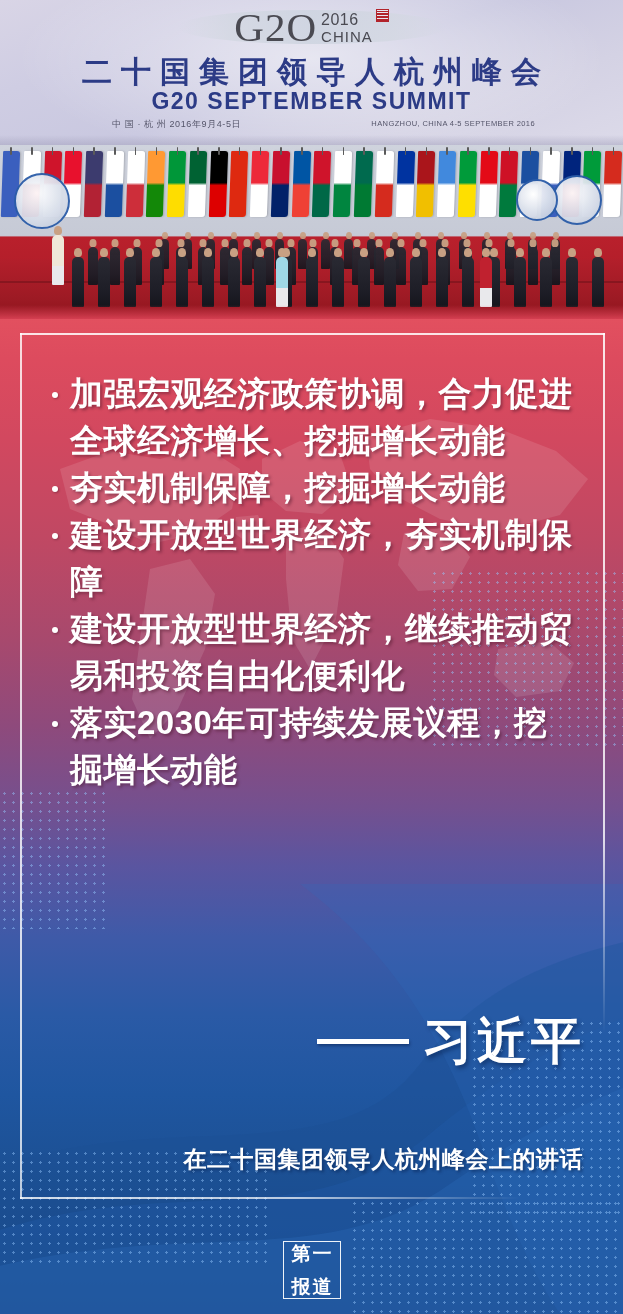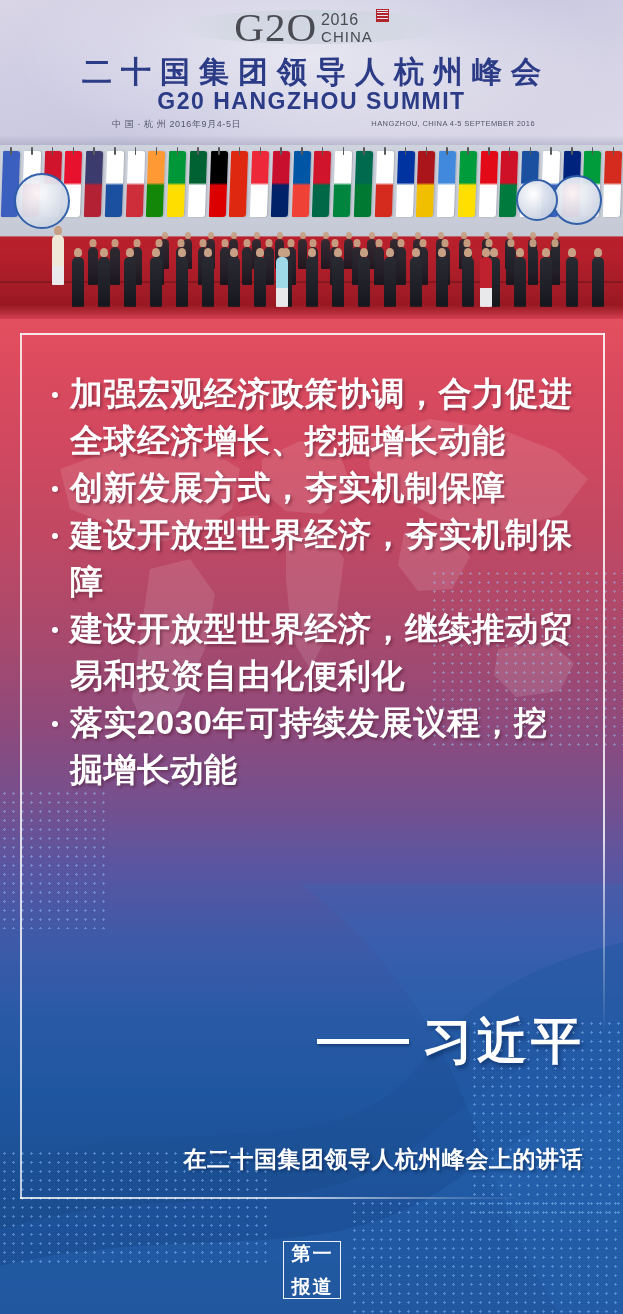--- a/index.html
+++ b/index.html
@@ -399,21 +399,21 @@
       <div class="g20mark">G2O</div>
       <div class="g20right">
         <div class="g20year">
           <span>2016</span>
           <span class="g20seal"></span>
         </div>
         <div class="g20china">CHINA</div>
       </div>
     </div>
     <div class="hd-cn">二十国集团领导人杭州峰会</div>
-    <div class="hd-en">G20 HANGZHOU SUMMIT</div>
+    <div class="hd-en">G20 SEPTEMBER SUMMIT</div>
     <div class="hd-sub-left">中 国 · 杭 州    2016年9月4-5日</div>
     <div class="hd-sub-right">HANGZHOU, CHINA   4-5 SEPTEMBER 2016</div>
   </div>
 
   <div class="photo">
     <div class="flagwall" id="flagwall">
         <div class="flag" style="background: linear-gradient(rgb(59, 95, 190) 0%, rgb(59, 95, 190) 48%, rgb(59, 95, 190) 52%, rgb(59, 95, 190) 100%); margin-left: 2px; margin-right: 2px;"></div>
         <div class="flagpole" style="left: 10.3833px;"></div>
         <div class="flag" style="background: linear-gradient(rgb(255, 255, 255) 0%, rgb(255, 255, 255) 48%, rgb(216, 26, 40) 52%, rgb(216, 26, 40) 100%); margin-left: 2px; margin-right: 2px;"></div>
         <div class="flagpole" style="left: 31.15px;"></div>
@@ -575,21 +575,21 @@
     <div class="dotgrid blue" style="left:350px; top:880px; width:273px; height:115px;"></div>
   </div>
 
   <div class="frame-top"></div>
   <div class="frame-right"></div>
   <div class="frame-left"></div>
   <div class="frame-bottom"></div>
 
   <div class="bullets">
     <div class="bullet">加强宏观经济政策协调，合力促进全球经济增长、挖掘增长动能</div>
-    <div class="bullet">创新发展方式，夯实机制保障</div>
+    <div class="bullet">夯实机制保障，挖掘增长动能</div>
     <div class="bullet">建设开放型世界经济，夯实机制保障</div>
     <div class="bullet">建设开放型世界经济，继续推动贸易和投资自由化便利化</div>
     <div class="bullet">落实2030年可持续发展议程，挖掘增长动能</div>
   </div>
 
   <div class="sig-row">
     <div class="sig-dash"></div>
     <div class="sig-name">习近平</div>
   </div>
   <div class="sig-occasion">在二十国集团领导人杭州峰会上的讲话</div>

